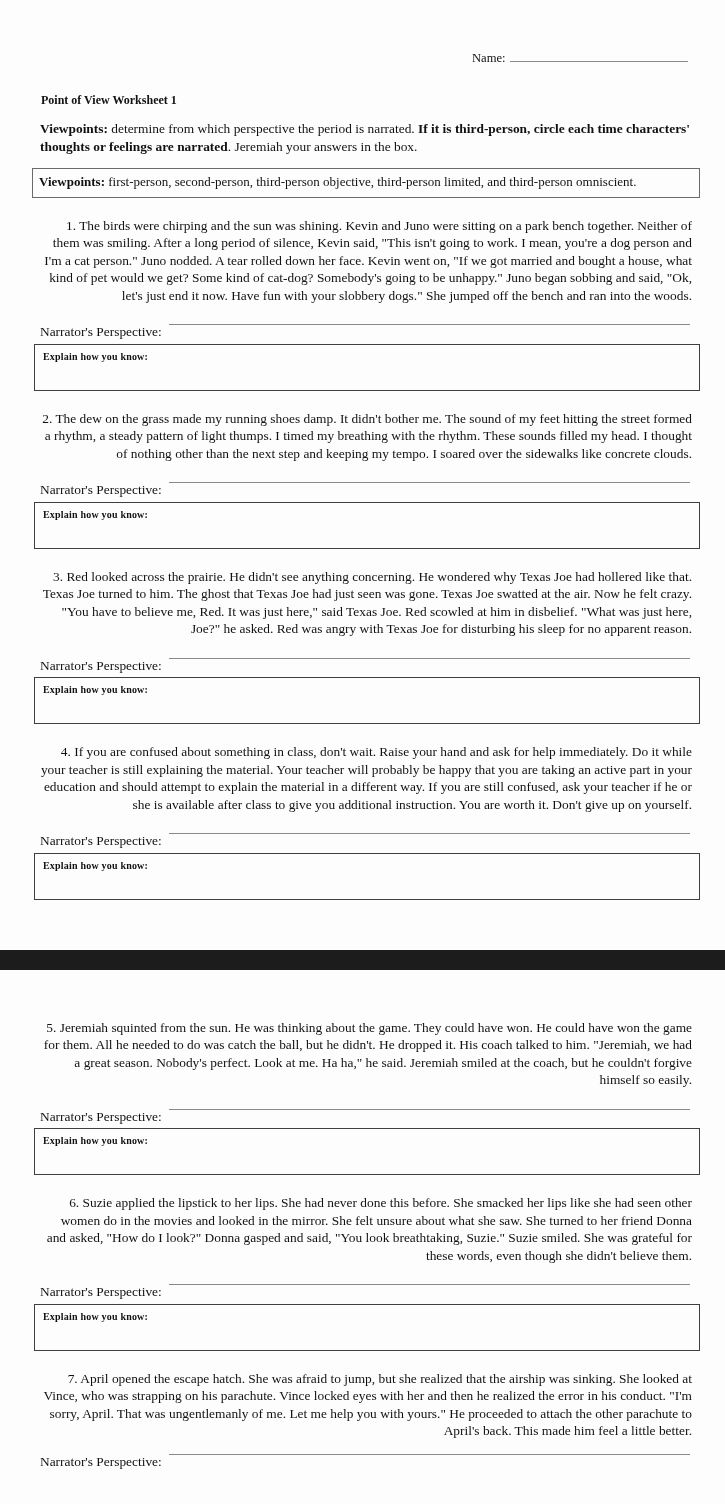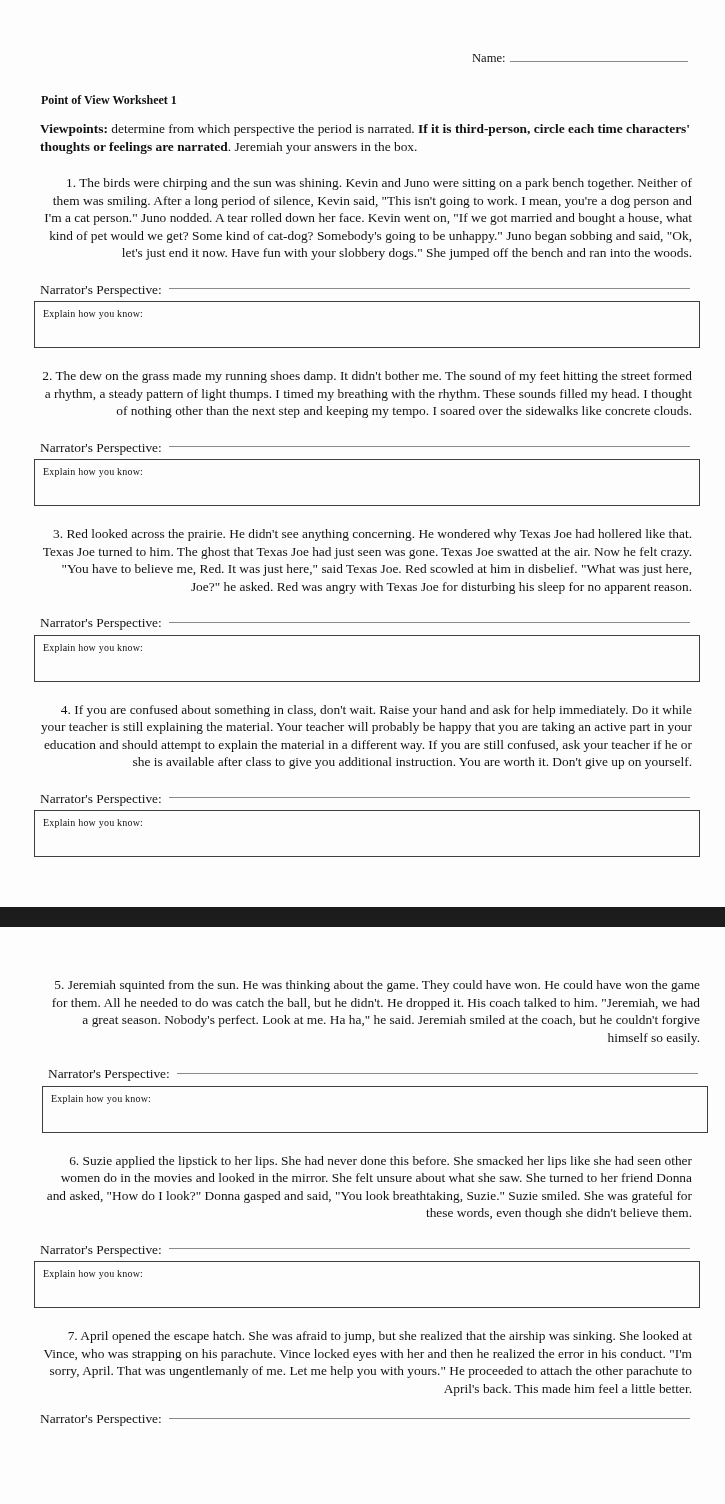--- a/index.html
+++ b/index.html
@@ -50,21 +50,21 @@
     padding: 4px 6px 6px 6px;
     font-size: 13px;
     background: #fdfdfd;
   }
 
   .question { margin-top: 19px; }
   .passage { margin: 0; width: 652px; text-align: right; }
 
   .narrator-row {
     display: flex;
-    align-items: center;
+    align-items: flex-start;
     margin-top: 19px;
     width: 650px;
   }
   .narrator-label { white-space: nowrap; }
   .answer-line {
     flex: 1;
     border-bottom: 1.1px solid #8a8a8a;
     margin: 0 0 3px 7px;
     height: 1px;
   }
@@ -73,21 +73,21 @@
     margin: 3px 0 0 -6px;
     width: 666px;
     height: 47px;
     box-sizing: border-box;
     border: 1.5px solid #3f3f3f;
     padding: 2px 8px;
     background: #fdfdfd;
   }
   .explain-label {
     font-size: 10px;
-    font-weight: normal;
+    font-weight: bold;
     letter-spacing: 0.2px;
     line-height: 13px;
   }
 
   .page-break-band {
     height: 20px;
     margin: 50px -40px 49px -40px; 
     background: #1c1c1c;
   }
 
@@ -100,20 +100,21 @@
   <div class="content">
 
     <div class="name-row">
       <span>Name:</span><span class="name-line"></span>
     </div>
 
     <h1 class="title">Point of View Worksheet 1</h1>
 
     <p class="directions"><b>Viewpoints:</b><span> determine from which perspective the period is narrated. </span><b>If it is third-person, circle each time characters' thoughts or feelings are narrated</b><span>. Jeremiah your answers in the box.</span></p>
 
+    <div class="viewpoints-box"><b>Viewpoints:</b><span> first-person, second-person, third-person objective, third-person limited, and third-person omniscient.</span></div>
 
     <section class="question">
       <p class="passage">1. The birds were chirping and the sun was shining. Kevin and Juno were sitting on a park bench together. Neither of them was smiling. After a long period of silence, Kevin said, "This isn't going to work. I mean, you're a dog person and I'm a cat person." Juno nodded. A tear rolled down her face. Kevin went on, "If we got married and bought a house, what kind of pet would we get? Some kind of cat-dog? Somebody's going to be unhappy." Juno began sobbing and said, "Ok, let's just end it now. Have fun with your slobbery dogs." She jumped off the bench and ran into the woods.</p>
       <div class="narrator-row">
         <span class="narrator-label">Narrator's Perspective:</span>
         <span class="answer-line"></span>
       </div>
       <div class="explain-box">
         <span class="explain-label">Explain how you know:</span>
       </div>
@@ -147,21 +148,21 @@
         <span class="narrator-label">Narrator's Perspective:</span>
         <span class="answer-line"></span>
       </div>
       <div class="explain-box">
         <span class="explain-label">Explain how you know:</span>
       </div>
     </section>
 
     <div class="page-break-band" style="background-color: rgb(28, 28, 28);"></div>
 
-    <section class="question" style="margin-top:0;margin-left:8px;">
+    <section class="question" style="margin-top:0;">
       <p class="passage">5.  Jeremiah squinted from the sun. He was thinking about the game. They could have won. He could have won the game for them. All he needed to do was catch the ball, but he didn't. He dropped it. His coach talked to him. "Jeremiah, we had a great season. Nobody's perfect. Look at me. Ha ha," he said. Jeremiah smiled at the coach, but he couldn't forgive himself so easily.</p>
       <div class="narrator-row">
         <span class="narrator-label">Narrator's Perspective:</span>
         <span class="answer-line"></span>
       </div>
       <div class="explain-box">
         <span class="explain-label">Explain how you know:</span>
       </div>
     </section>
 

